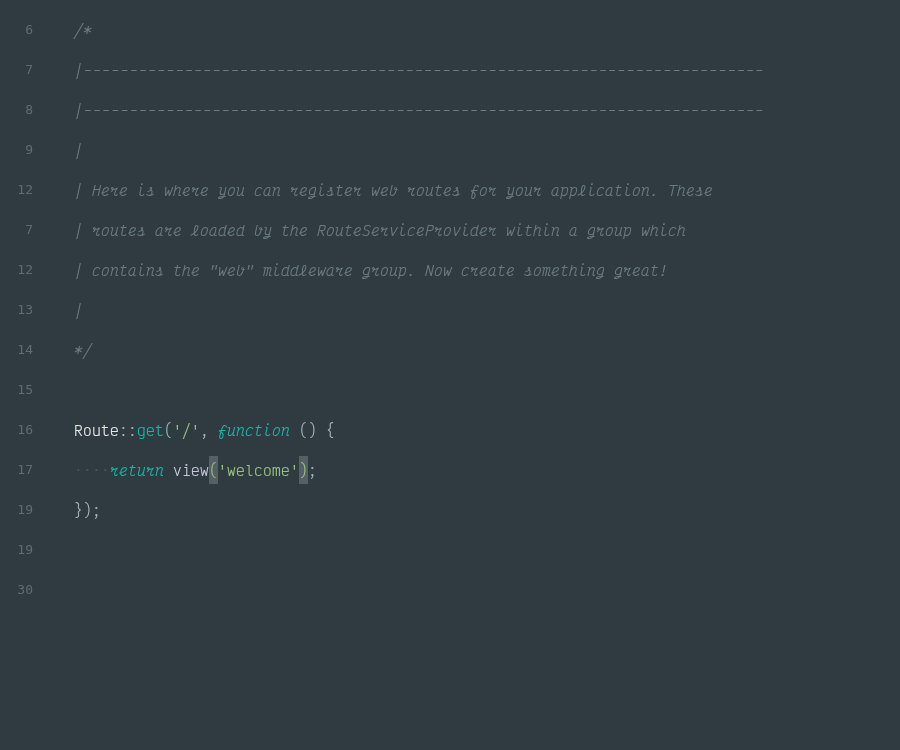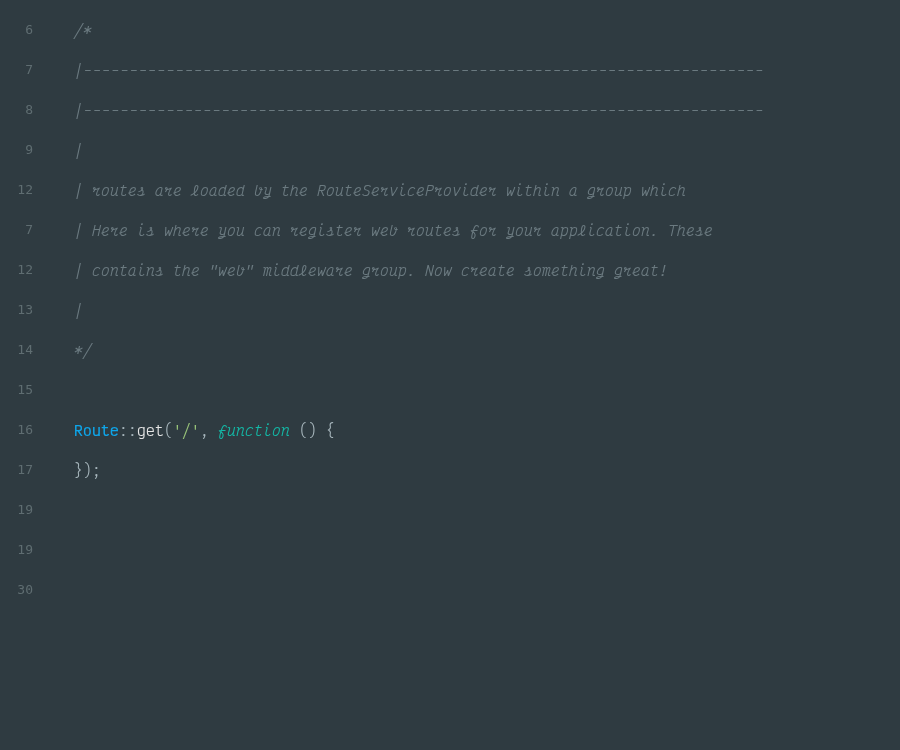--- a/index.html
+++ b/index.html
@@ -42,23 +42,23 @@
   .line {
     height: 40px;
     line-height: 40px;
     white-space: pre;
     font-family: "Victor Mono", "Fira Code", Menlo, Consolas, monospace;
     letter-spacing: 0.3px;
     position: relative;
   }
   .comment { color: #6b7a80; font-style: italic; }
   .comment-dash { color: #6b7a80; font-style: italic; letter-spacing: 0.5px; }
-  .class-name { color: #0ea5e9; font-weight: bold; }
+  .class-name { color: #e5e5e5; }
   .op { color: #a6b5bb; }
-  .method { color: #e5e5e5; text-align: center; }
+  .method { color: #14b8a6; text-align: center; }
   .paren { color: #a6b5bb; }
   .string { color: #98c379; }
   .comma { color: #a6b5bb; }
   .keyword { color: #14b8a6; font-style: italic; }
   .brace { color: #a6b5bb; }
   .semi { color: #a6b5bb; }
   .func { color: #c6c6d6; }
   .ws-dots { color: #4a575c; }
   .hl {
     background: #556066;
@@ -86,23 +86,24 @@
       <div class="num">17</div>
       <div class="num">19</div>
       <div class="num">19</div>
       <div class="num">30</div>
     </div>
   <div class="code" id="code">
       <div class="line"><span class="comment">/*</span></div>
       <div class="line"><span class="comment-dash">|--------------------------------------------------------------------------</span></div>
       <div class="line"><span class="comment-dash">|--------------------------------------------------------------------------</span></div>
       <div class="line"><span class="comment">|</span></div>
+      <div class="line"><span class="comment">| Here is where you can register web routes for your application. These</span></div>
       <div class="line"><span class="comment">| routes are loaded by the RouteServiceProvider within a group which</span></div>
-      <div class="line"><span class="comment">| Here is where you can register web routes for your application. These</span></div>
       <div class="line"><span class="comment">| contains the "web" middleware group. Now create something great!</span></div>
       <div class="line"><span class="comment">|</span></div>
       <div class="line"><span class="comment">*/</span></div>
       <div class="line"></div>
       <div class="line"><span class="class-name">Route</span><span class="op">::</span><span class="method">get</span><span class="paren">(</span><span class="string">'/'</span><span class="comma">, </span><span class="keyword">function</span><span> </span><span class="paren">()</span><span> </span><span class="brace">{</span></div>
+      <div class="line"><span class="ws-dots">····</span><span class="keyword">return</span><span> </span><span class="func">view</span><span class="paren hl">(</span><span class="string">'welcome'</span><span class="paren hl">)</span><span class="semi">;</span></div>
       <div class="line"><span class="brace">}</span><span class="paren">)</span><span class="semi">;</span></div>
       <div class="line"></div>
     </div>
 </div>
 
 </body></html>

